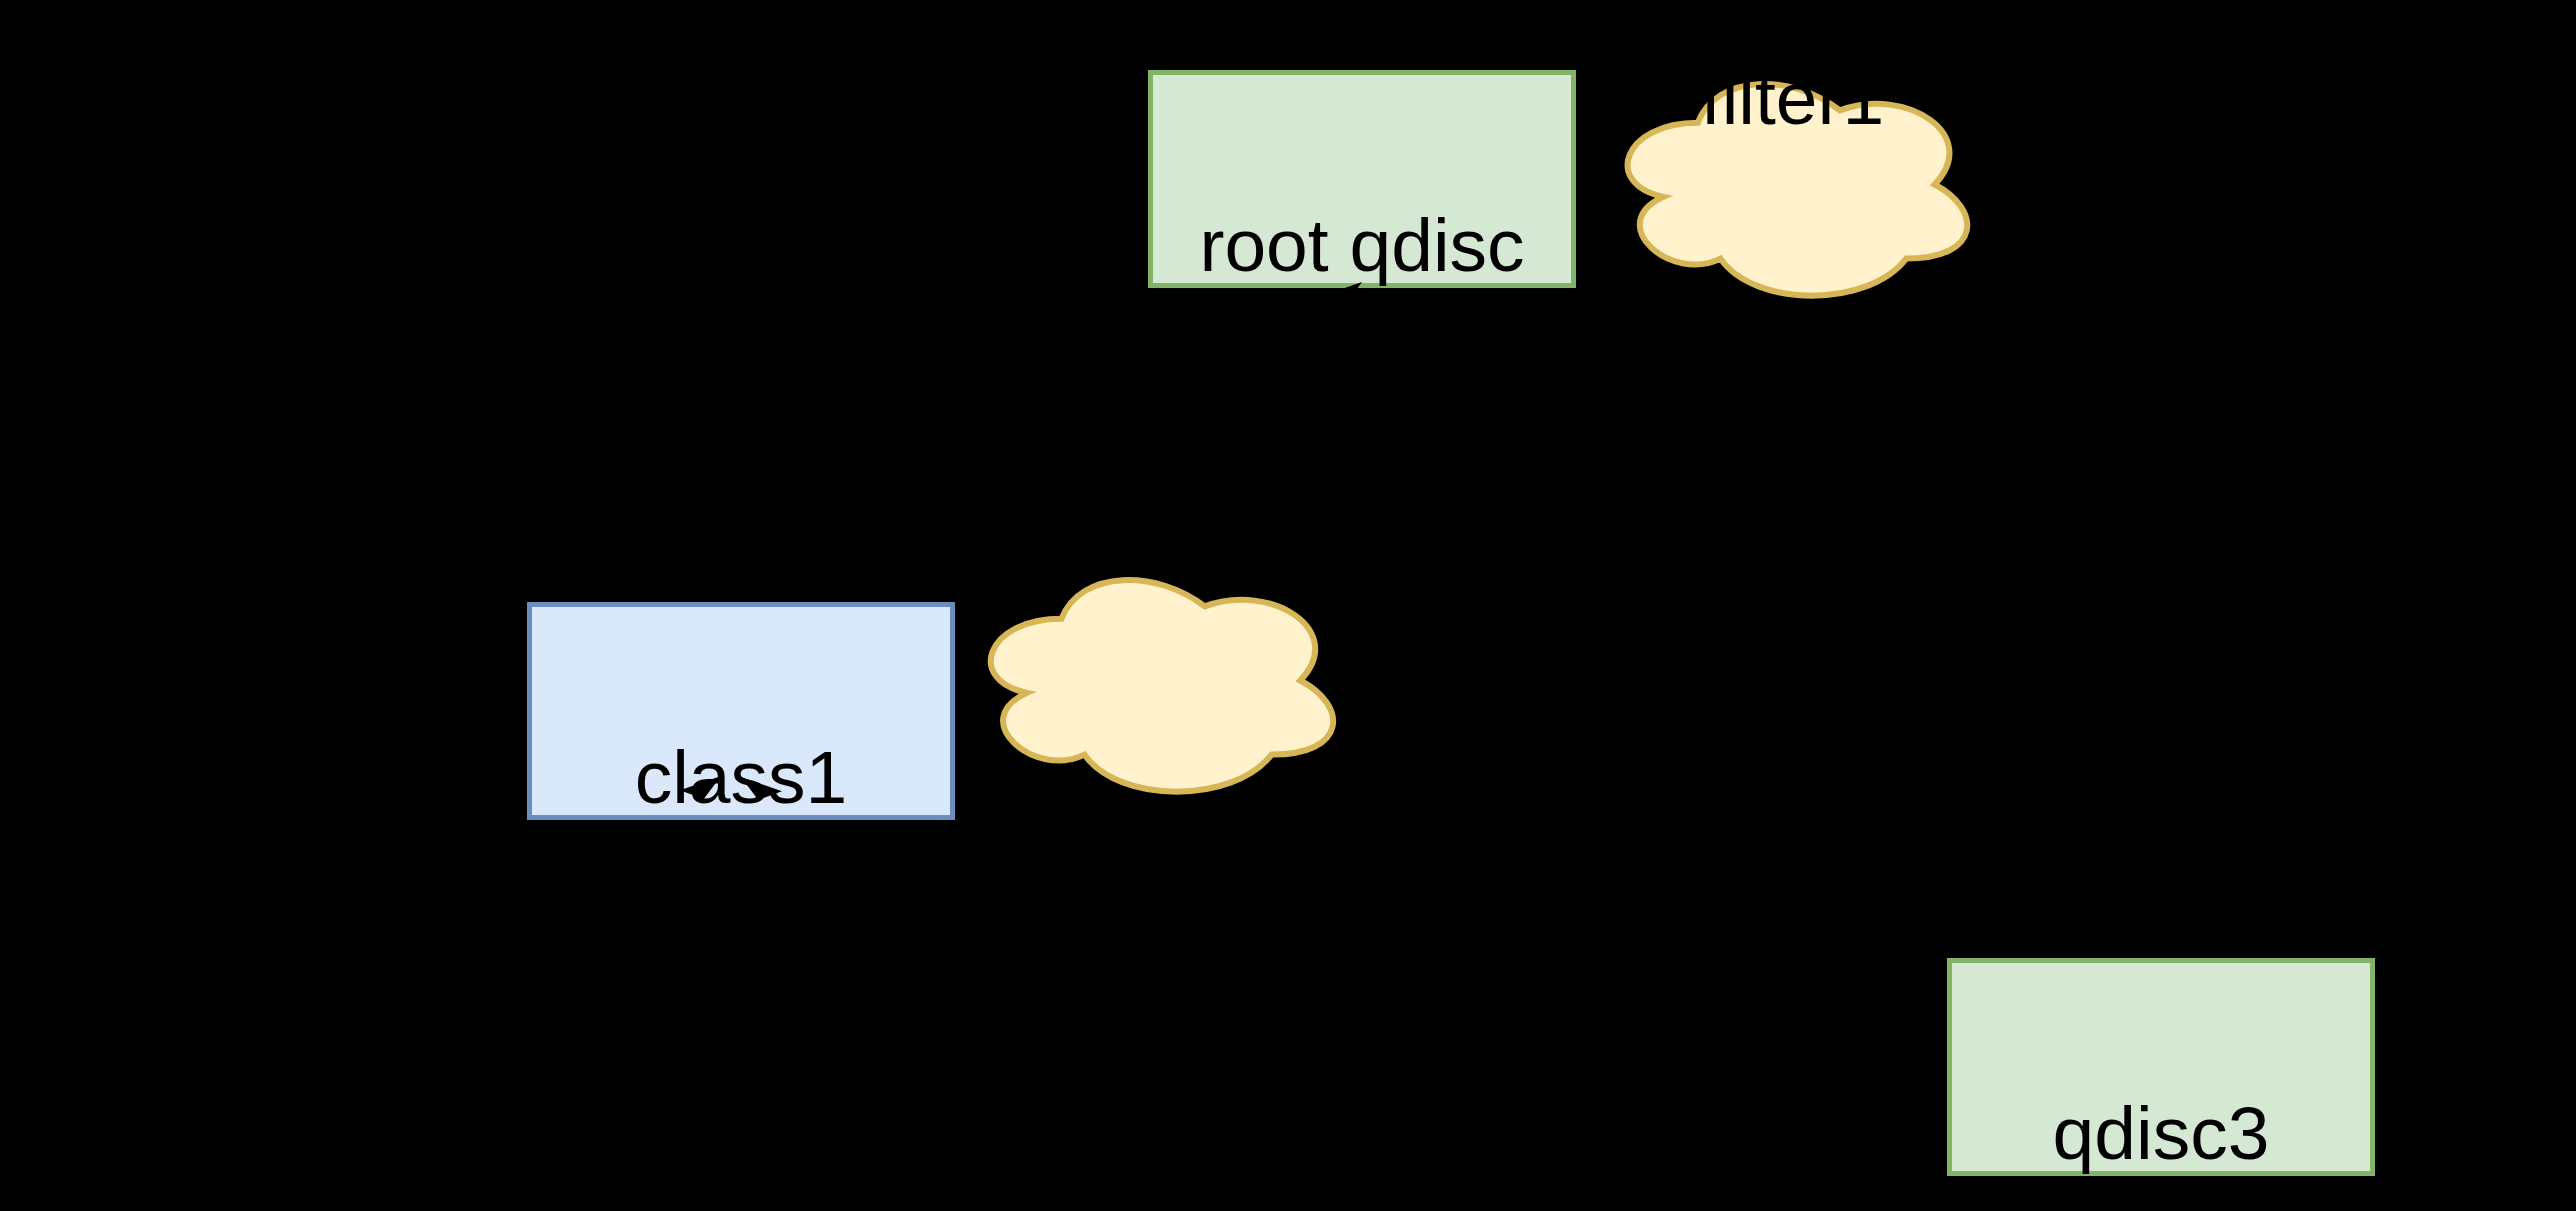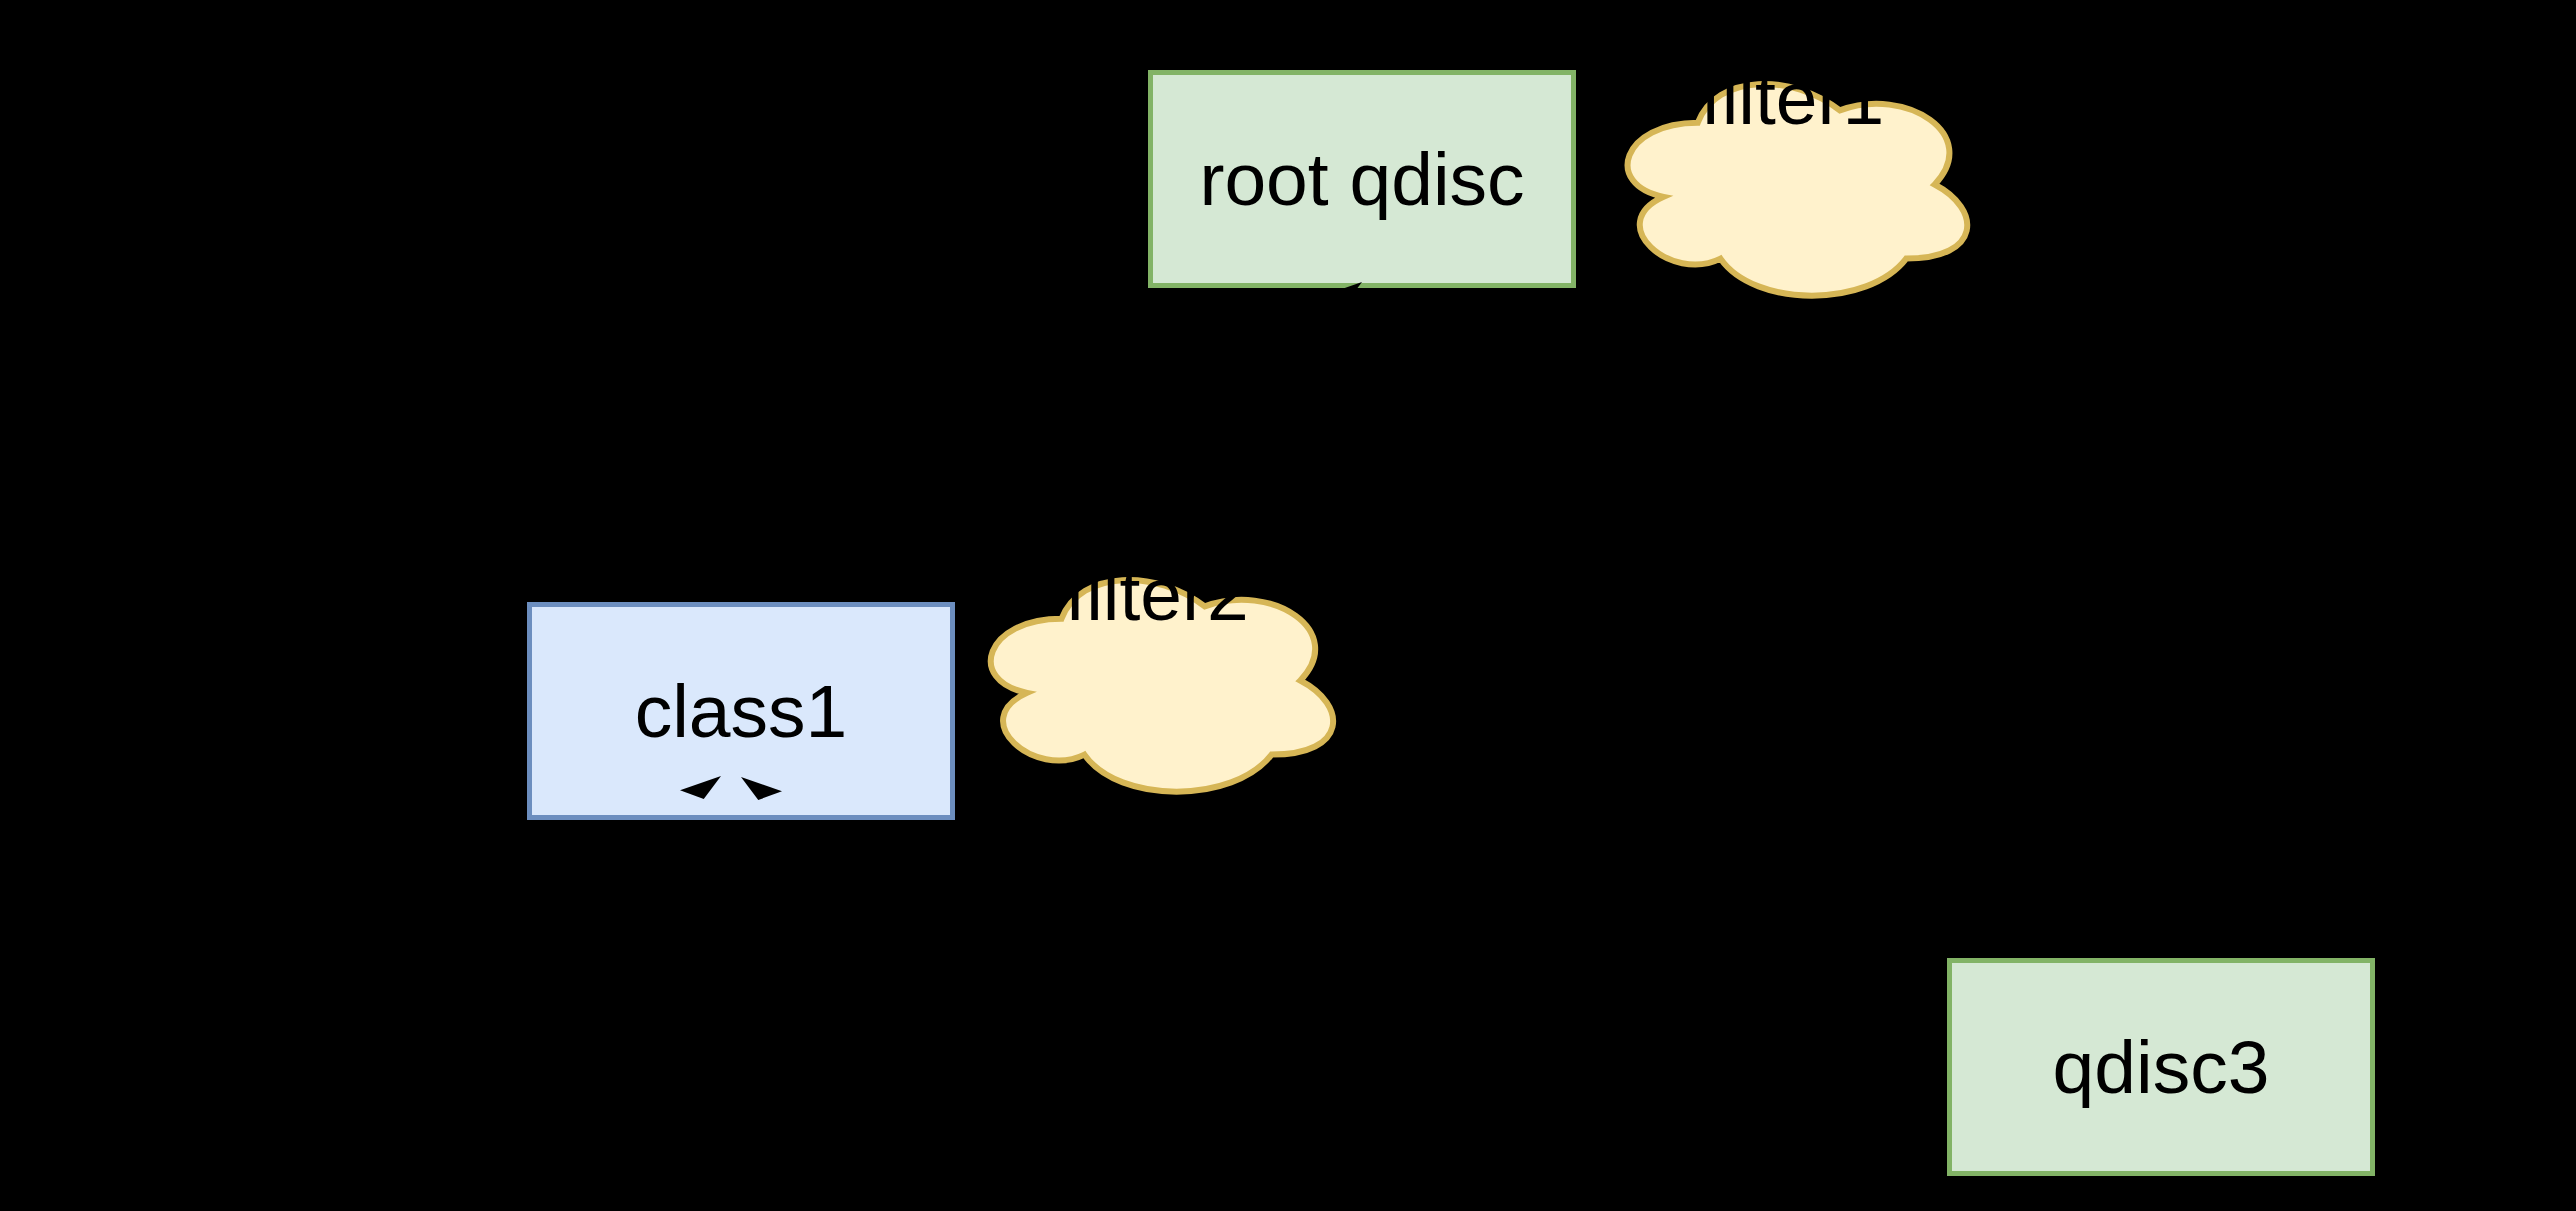--- a/index.html
+++ b/index.html
@@ -15,21 +15,21 @@
     overflow: hidden;
     font-family: "Liberation Sans", sans-serif;
   }
   .node {
     position: absolute;
     width: 428px;
     height: 218px;
     box-sizing: border-box;
     border: 5.3px solid;
     display: flex;
-    align-items: center;
+    align-items: flex-end;
     justify-content: center;
   }
   .node.qdisc {
     background: var(--qdisc-fill, #d5e8d4);
     border-color: var(--qdisc-border, #82b366);
   }
   .node.tcclass {
     background: var(--class-fill, #dae8fc);
     border-color: var(--class-border, #6c8ebf);
     margin-top: 36px;
@@ -88,21 +88,20 @@
     <svg viewBox="0 0 100 100" preserveAspectRatio="none">
       <path d="M25,25 C5,25 0,50 16,55 C0,66 18,90 31,80 C40,100 70,100 80,80 C100,80 100,60 87.5,50 C100,30 80,10 62.5,20 C50,5 30,5 25,25 Z" style="fill:var(--filter-fill,#fff2cc); stroke:var(--filter-border,#d6b656);" stroke-width="6" vector-effect="non-scaling-stroke"></path>
     </svg>
     <span class="cloud-label">filter1</span>
   </div>
 
   <div class="cloud" style="left:966px; top:557px; width:382px; height:247px;">
     <svg viewBox="0 0 100 100" preserveAspectRatio="none">
       <path d="M25,25 C5,25 0,50 16,55 C0,66 18,90 31,80 C40,100 70,100 80,80 C100,80 100,60 87.5,50 C100,30 80,10 62.5,20 C50,5 30,5 25,25 Z" style="fill:var(--filter-fill,#fff2cc); stroke:var(--filter-border,#d6b656);" stroke-width="6" vector-effect="non-scaling-stroke"></path>
     </svg>
-    <span class="cloud-label">filter2</span>
   </div>
 
 
   <div class="arrowhead ne" style="left:1321px; top:282px;"></div>
   <div class="arrowhead ne" style="left:680px; top:776px;"></div>
   <div class="arrowhead nw" style="left:741px; top:777px;"></div>
   <div class="arrowhead nw" style="left:1897px; top:777px;"></div>
 
 </div>
 

